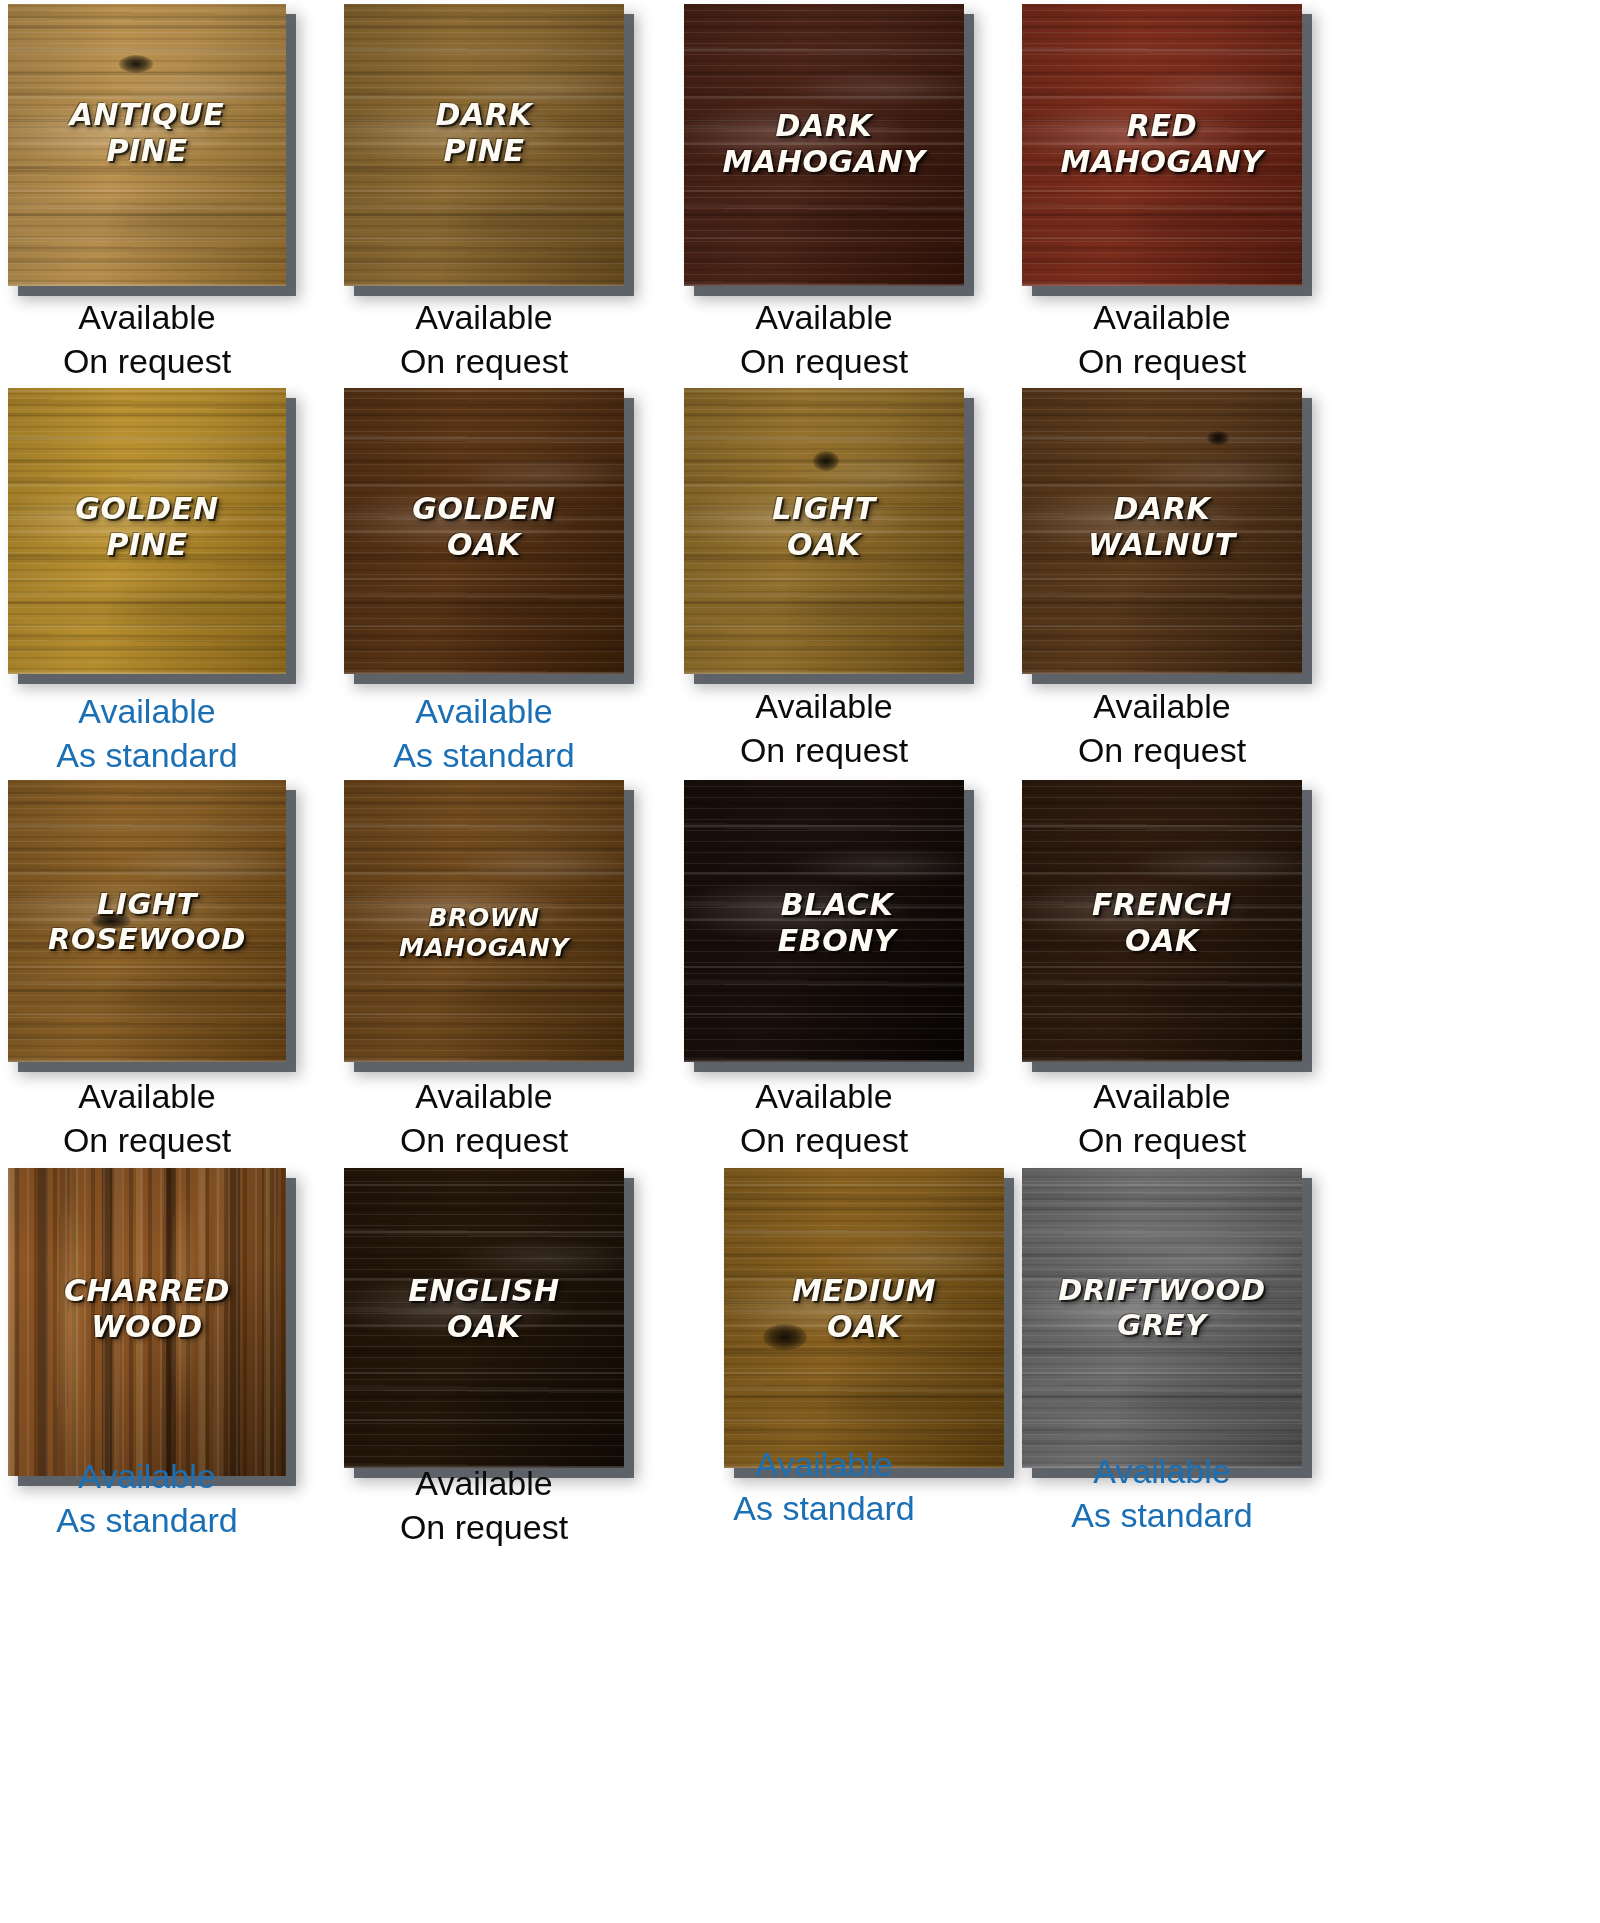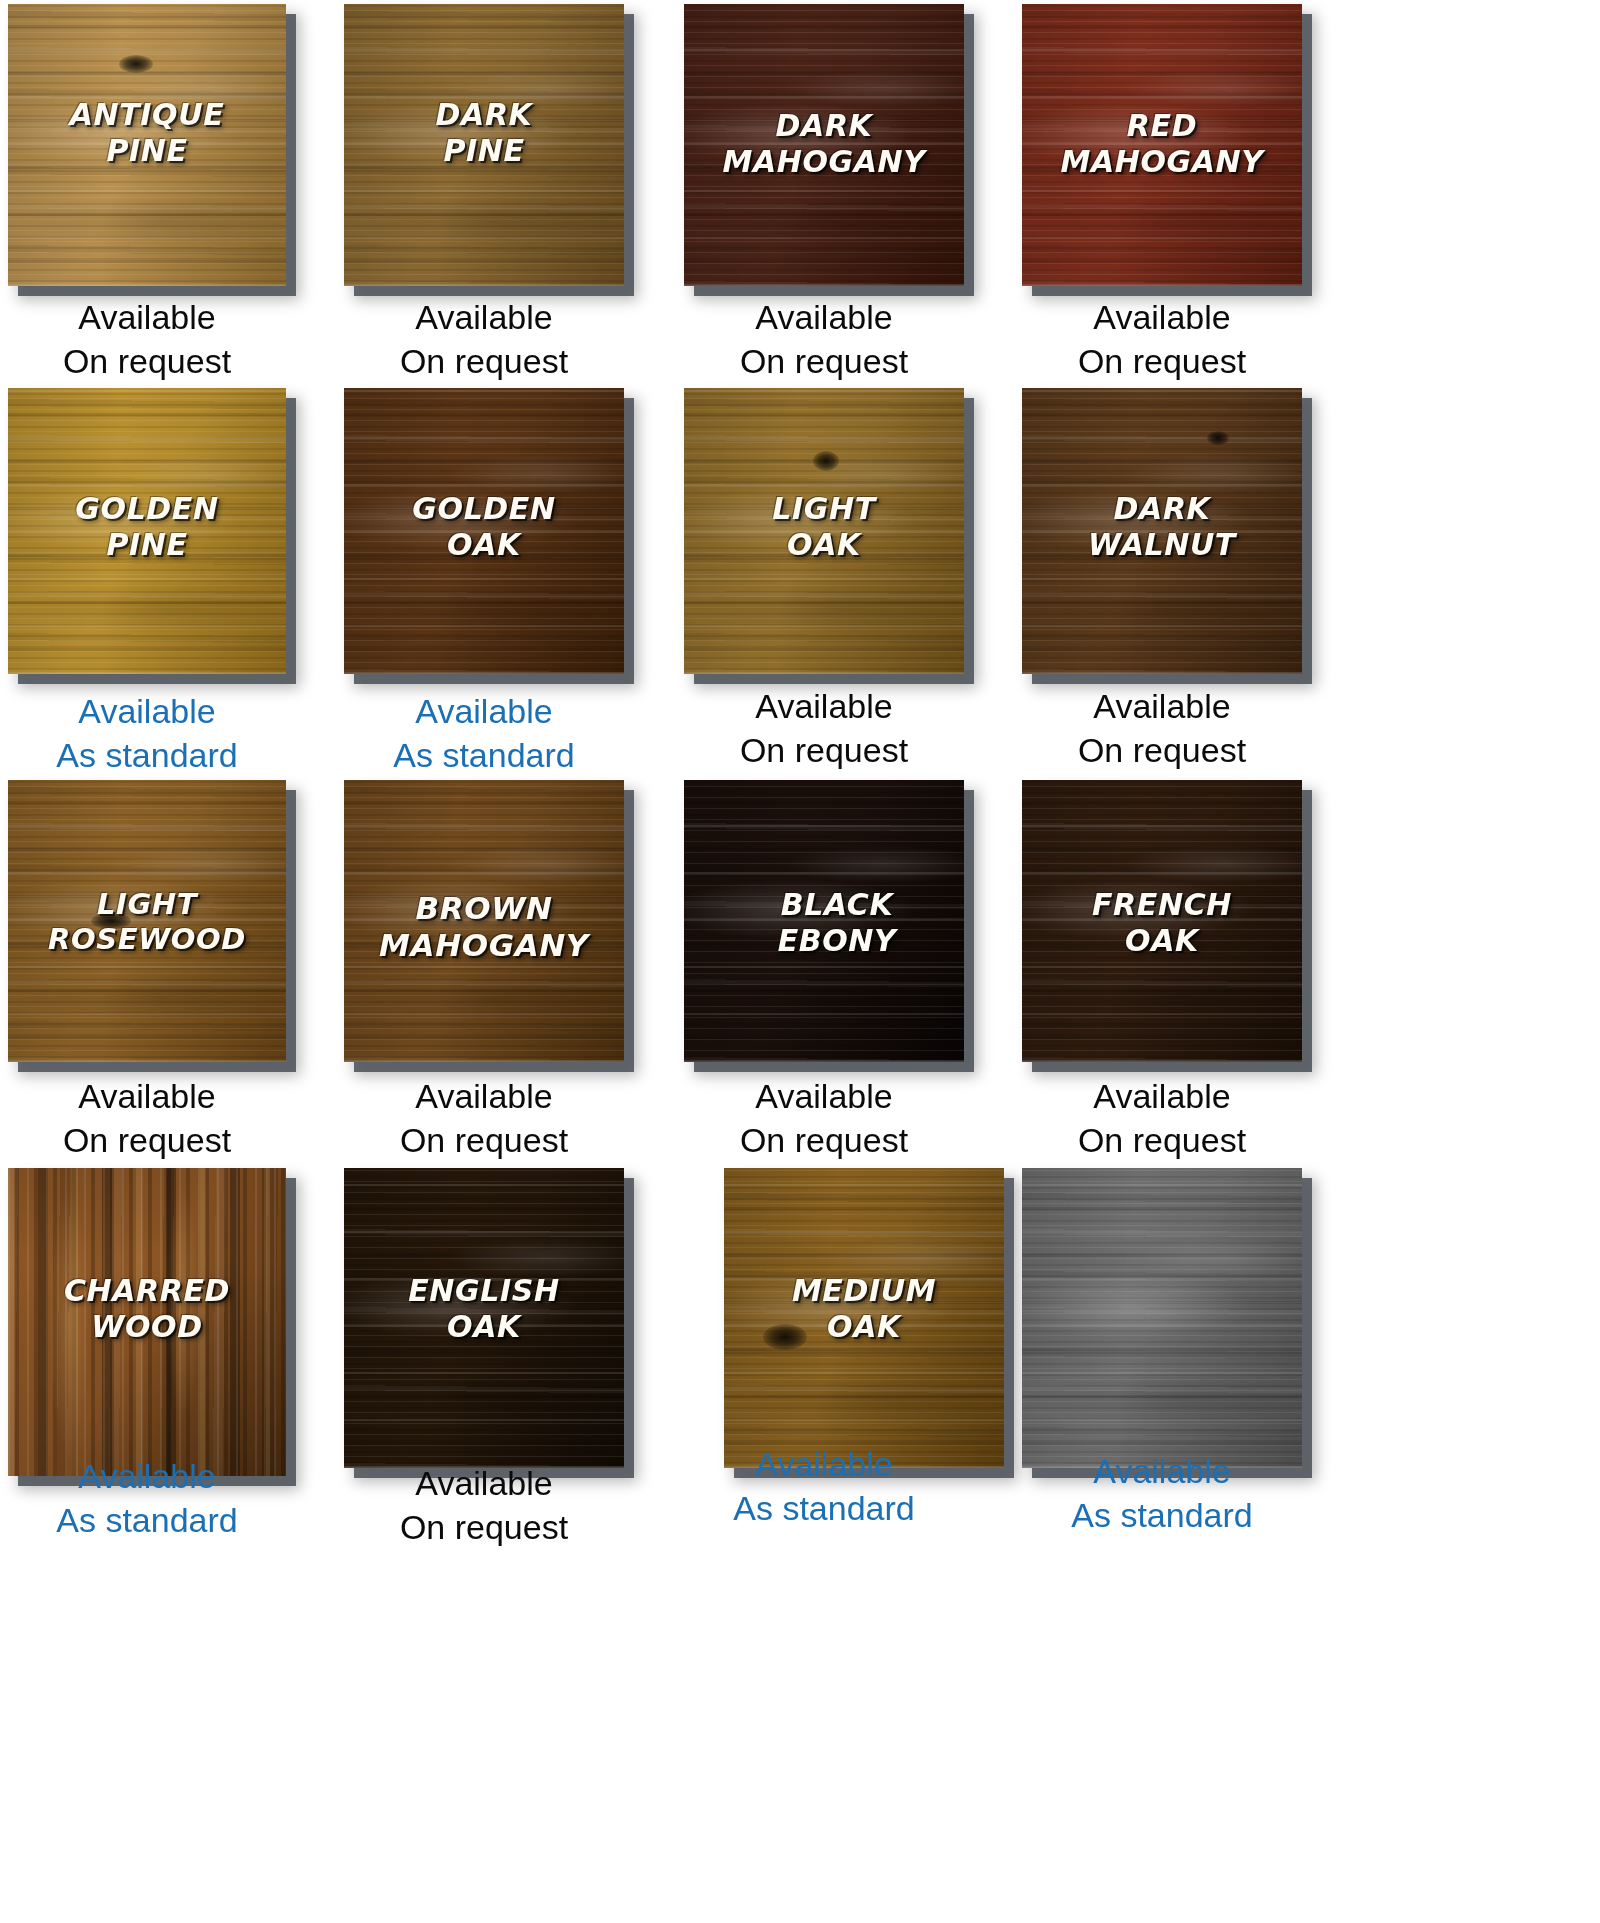--- a/index.html
+++ b/index.html
@@ -264,21 +264,21 @@
         <div class="knot" style="left: 83.4px; top: 132.54px; width: 40px; height: 16px;"></div>
         <div class="swatch-name" style="top: 107px; font-size: 29px;">LIGHT
 ROSEWOOD</div>
       </div>
     </div>
     <div class="caption" style="left: 8px; top: 1075px; width: 278px; color: rgb(11, 11, 11);">Available
 On request</div>
     <div class="cell" style="left: 344px; top: 780px; width: 280px;">
       <div class="swatch" style="height: 282px; background: linear-gradient(118deg, rgb(112, 73, 29) 0%, rgb(112, 73, 29) 48%, rgb(79, 49, 14) 100%);">
         <div class="grain"></div>
-        <div class="swatch-name" style="top: 110px; font-size: 31px;">BROWN
+        <div class="swatch-name" style="top: 123px; font-size: 25px;">BROWN
 MAHOGANY</div>
       </div>
     </div>
     <div class="caption" style="left: 344px; top: 1075px; width: 280px; color: rgb(11, 11, 11);">Available
 On request</div>
     <div class="cell" style="left: 684px; top: 780px; width: 280px;">
       <div class="swatch" style="height: 282px; background: linear-gradient(118deg, rgb(26, 15, 10) 0%, rgb(26, 15, 10) 48%, rgb(9, 5, 4) 100%);">
         <div class="grain"></div>
         <div class="swatch-name" style="top: 107px; font-size: 30px; padding-left: 26px;">BLACK
 EBONY</div>
@@ -319,17 +319,19 @@
         <div class="knot" style="left: 39.2px; top: 156px; width: 44px; height: 26px;"></div>
         <div class="swatch-name" style="top: 105px; font-size: 30px;">MEDIUM
 OAK</div>
       </div>
     </div>
     <div class="caption standard" style="left: 684px; top: 1443px; width: 280px; color: rgb(26, 111, 181);">Available
 As standard</div>
     <div class="cell" style="left: 1022px; top: 1168px; width: 280px;">
       <div class="swatch" style="height: 300px; background: linear-gradient(118deg, rgb(110, 110, 110) 0%, rgb(110, 110, 110) 48%, rgb(85, 85, 85) 100%);">
         <div class="grain"></div>
+        <div class="swatch-name" style="top: 105px; font-size: 29px;">DRIFTWOOD
+GREY</div>
       </div>
     </div>
     <div class="caption standard" style="left: 1022px; top: 1450px; width: 280px; color: rgb(26, 111, 181);">Available
 As standard</div>
   </div>
 
 </body></html>

